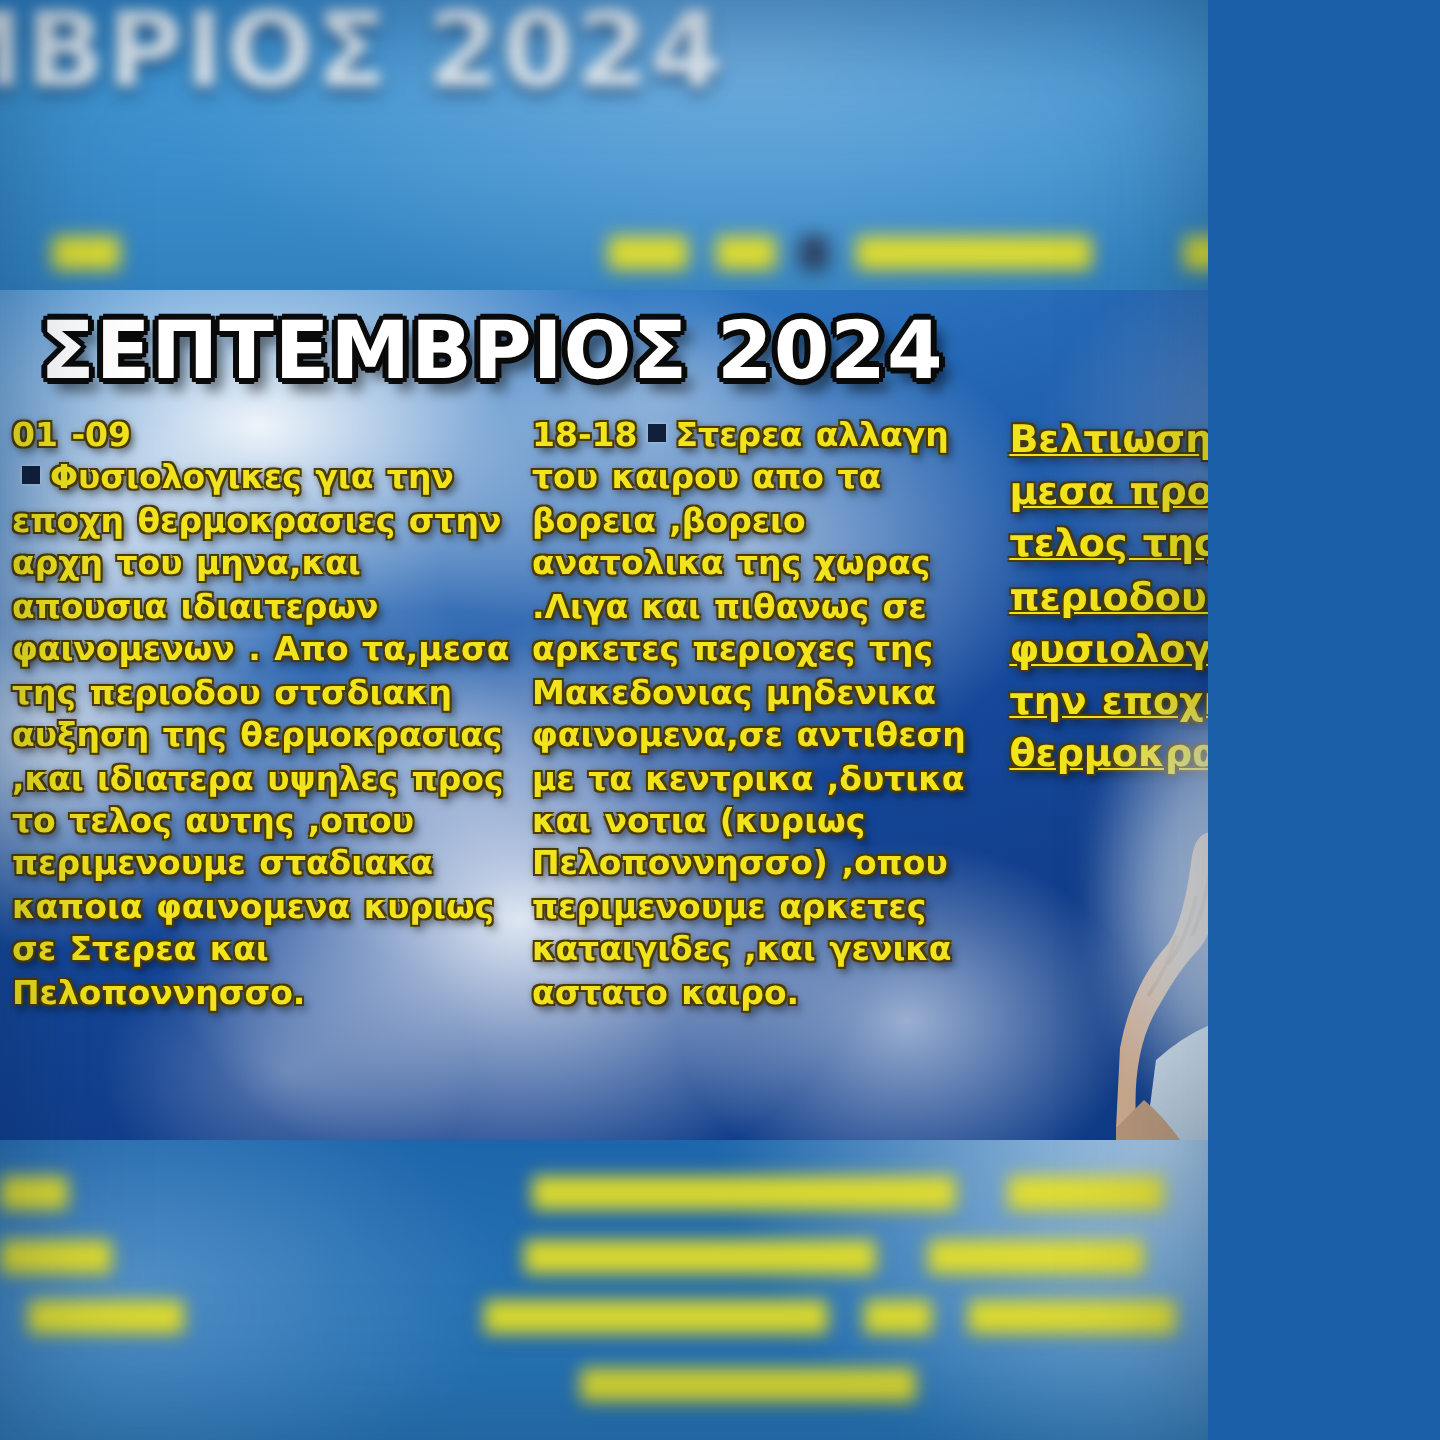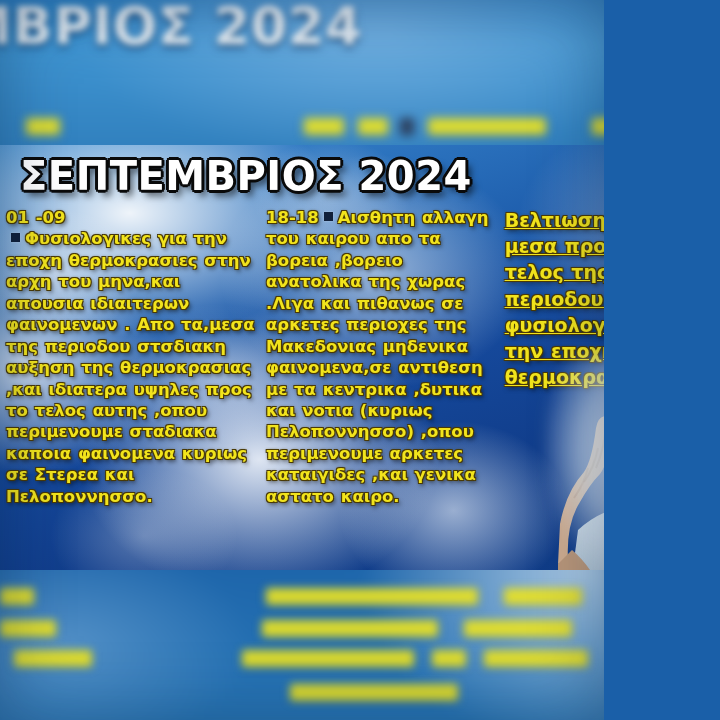--- a/index.html
+++ b/index.html
@@ -162,21 +162,21 @@
 
       <div class="col col-1">
         <div class="fc-text">
           <span class="range">01 -09</span><br>
           <span class="bullet"></span><span>Φυσιολογικες για την εποχη θερμοκρασιες στην αρχη του μηνα,και απουσια ιδιαιτερων φαινομενων . Απο τα,μεσα της περιοδου στσδιακη αυξηση της θερμοκρασιας ,και ιδιατερα υψηλες προς το τελος αυτης ,οπου περιμενουμε σταδιακα καποια φαινομενα κυριως σε Στερεα και Πελοποννησσο.</span>
         </div>
       </div>
 
       <div class="col col-2">
         <div class="fc-text">
-          <span class="range">18-18</span><span class="bullet"></span><span>Αισθητη αλλαγη του καιρου απο τα βορεια ,βορειο ανατολικα της χωρας .Λιγα και πιθανως σε αρκετες περιοχες της Μακεδονιας μηδενικα φαινομενα,σε αντιθεση με τα κεντρικα ,δυτικα και νοτια (κυριως Πελοποννησσο) ,οπου περιμενουμε αρκετες καταιγιδες ,και γενικα αστατο καιρο.</span>
+          <span class="range">18-18</span><span class="bullet"></span><span>Στερεα αλλαγη του καιρου απο τα βορεια ,βορειο ανατολικα της χωρας .Λιγα και πιθανως σε αρκετες περιοχες της Μακεδονιας μηδενικα φαινομενα,σε αντιθεση με τα κεντρικα ,δυτικα και νοτια (κυριως Πελοποννησσο) ,οπου περιμενουμε αρκετες καταιγιδες ,και γενικα αστατο καιρο.</span>
         </div>
       </div>
 
       <div class="col col-3">
         <div class="fc-text">
           <span>Βελτιωση απο τα μεσα προς το τελος της περιοδου με φυσιολογικες για την εποχη θερμοκρασιες.</span>
         </div>
       </div>
 
     </div>

